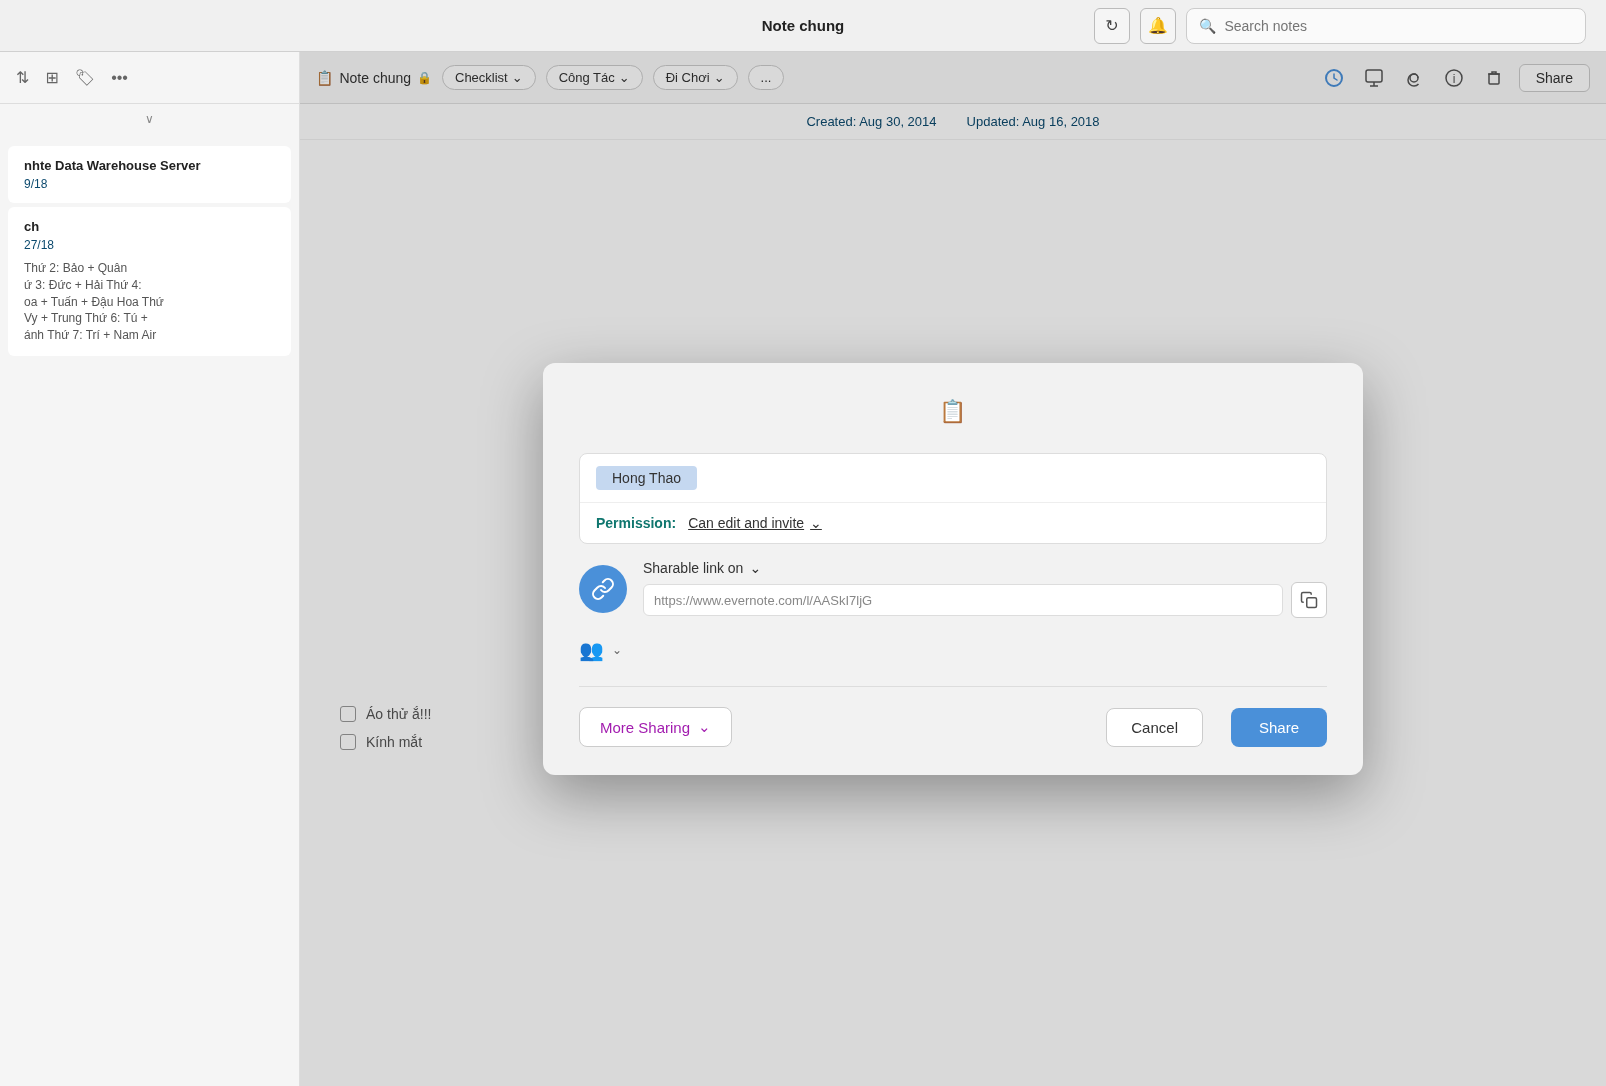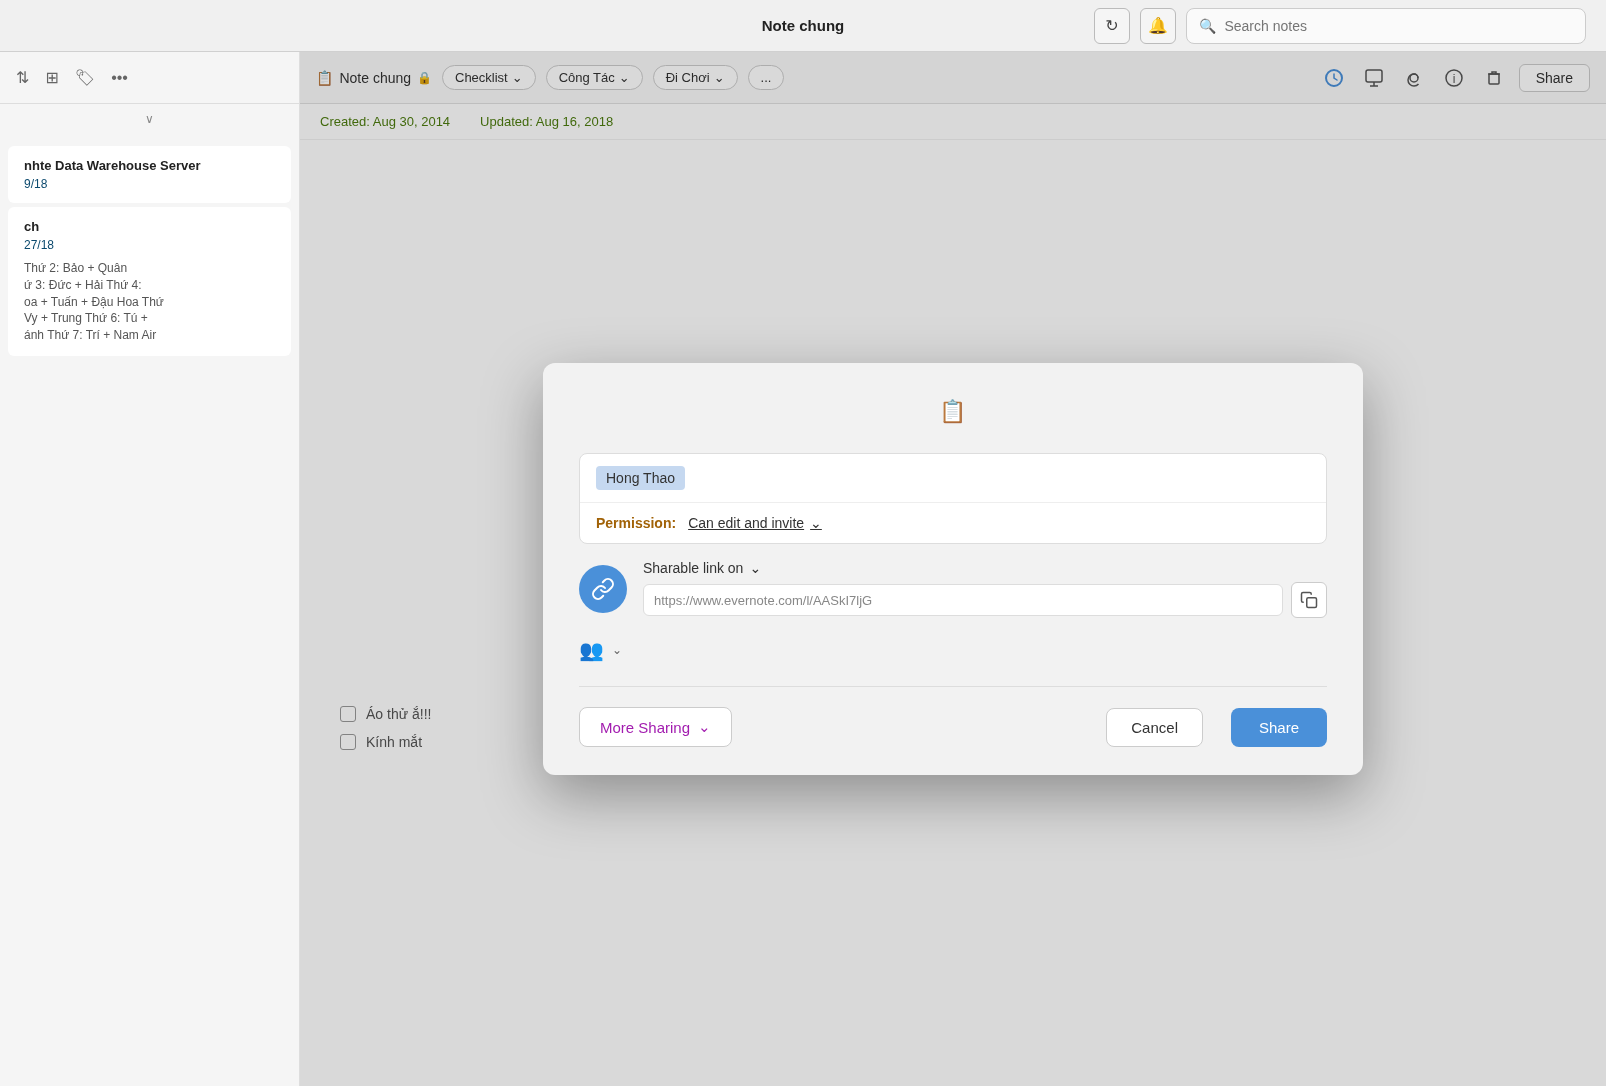--- a/index.html
+++ b/index.html
@@ -188,24 +188,25 @@
       font-size: 14px;
       font-weight: 500;
       color: #333;
       cursor: pointer;
     }
 
     
     .note-meta {
       padding: 10px 20px;
       font-size: 13px;
-      color: #4d7c0f;
+      color: #0c4a6e;
       border-bottom: 1px solid #f0f0f0;
       display: flex;
       gap: 30px;
+      justify-content: center;
     }
 
     
     .note-content {
       flex: 1;
       padding: 20px;
       position: relative;
     }
 
     
@@ -257,21 +258,21 @@
     .recipient-input-row {
       display: flex;
       align-items: center;
       padding: 12px 16px;
       border-bottom: 1px solid #eee;
       gap: 8px;
     }
     .recipient-tag {
       background: #c5d8f0;
       border-radius: 4px;
-      padding: 4px 10px;
+      padding: 4px 16px;
       font-size: 14px;
       color: #333;
       display: flex;
       align-items: center;
       gap: 4px;
     }
     .recipient-input {
       border: none;
       outline: none;
       font-size: 14px;
@@ -281,21 +282,21 @@
     }
     .permission-row {
       display: flex;
       align-items: center;
       padding: 12px 16px;
       gap: 12px;
     }
     .permission-label {
       font-size: 14px;
       font-weight: 700;
-      color: #a16207;
+      color: #0f766e;
     }
     .permission-dropdown {
       display: flex;
       align-items: center;
       gap: 6px;
       font-size: 14px;
       color: #333;
       cursor: pointer;
       text-decoration: underline;
     }

